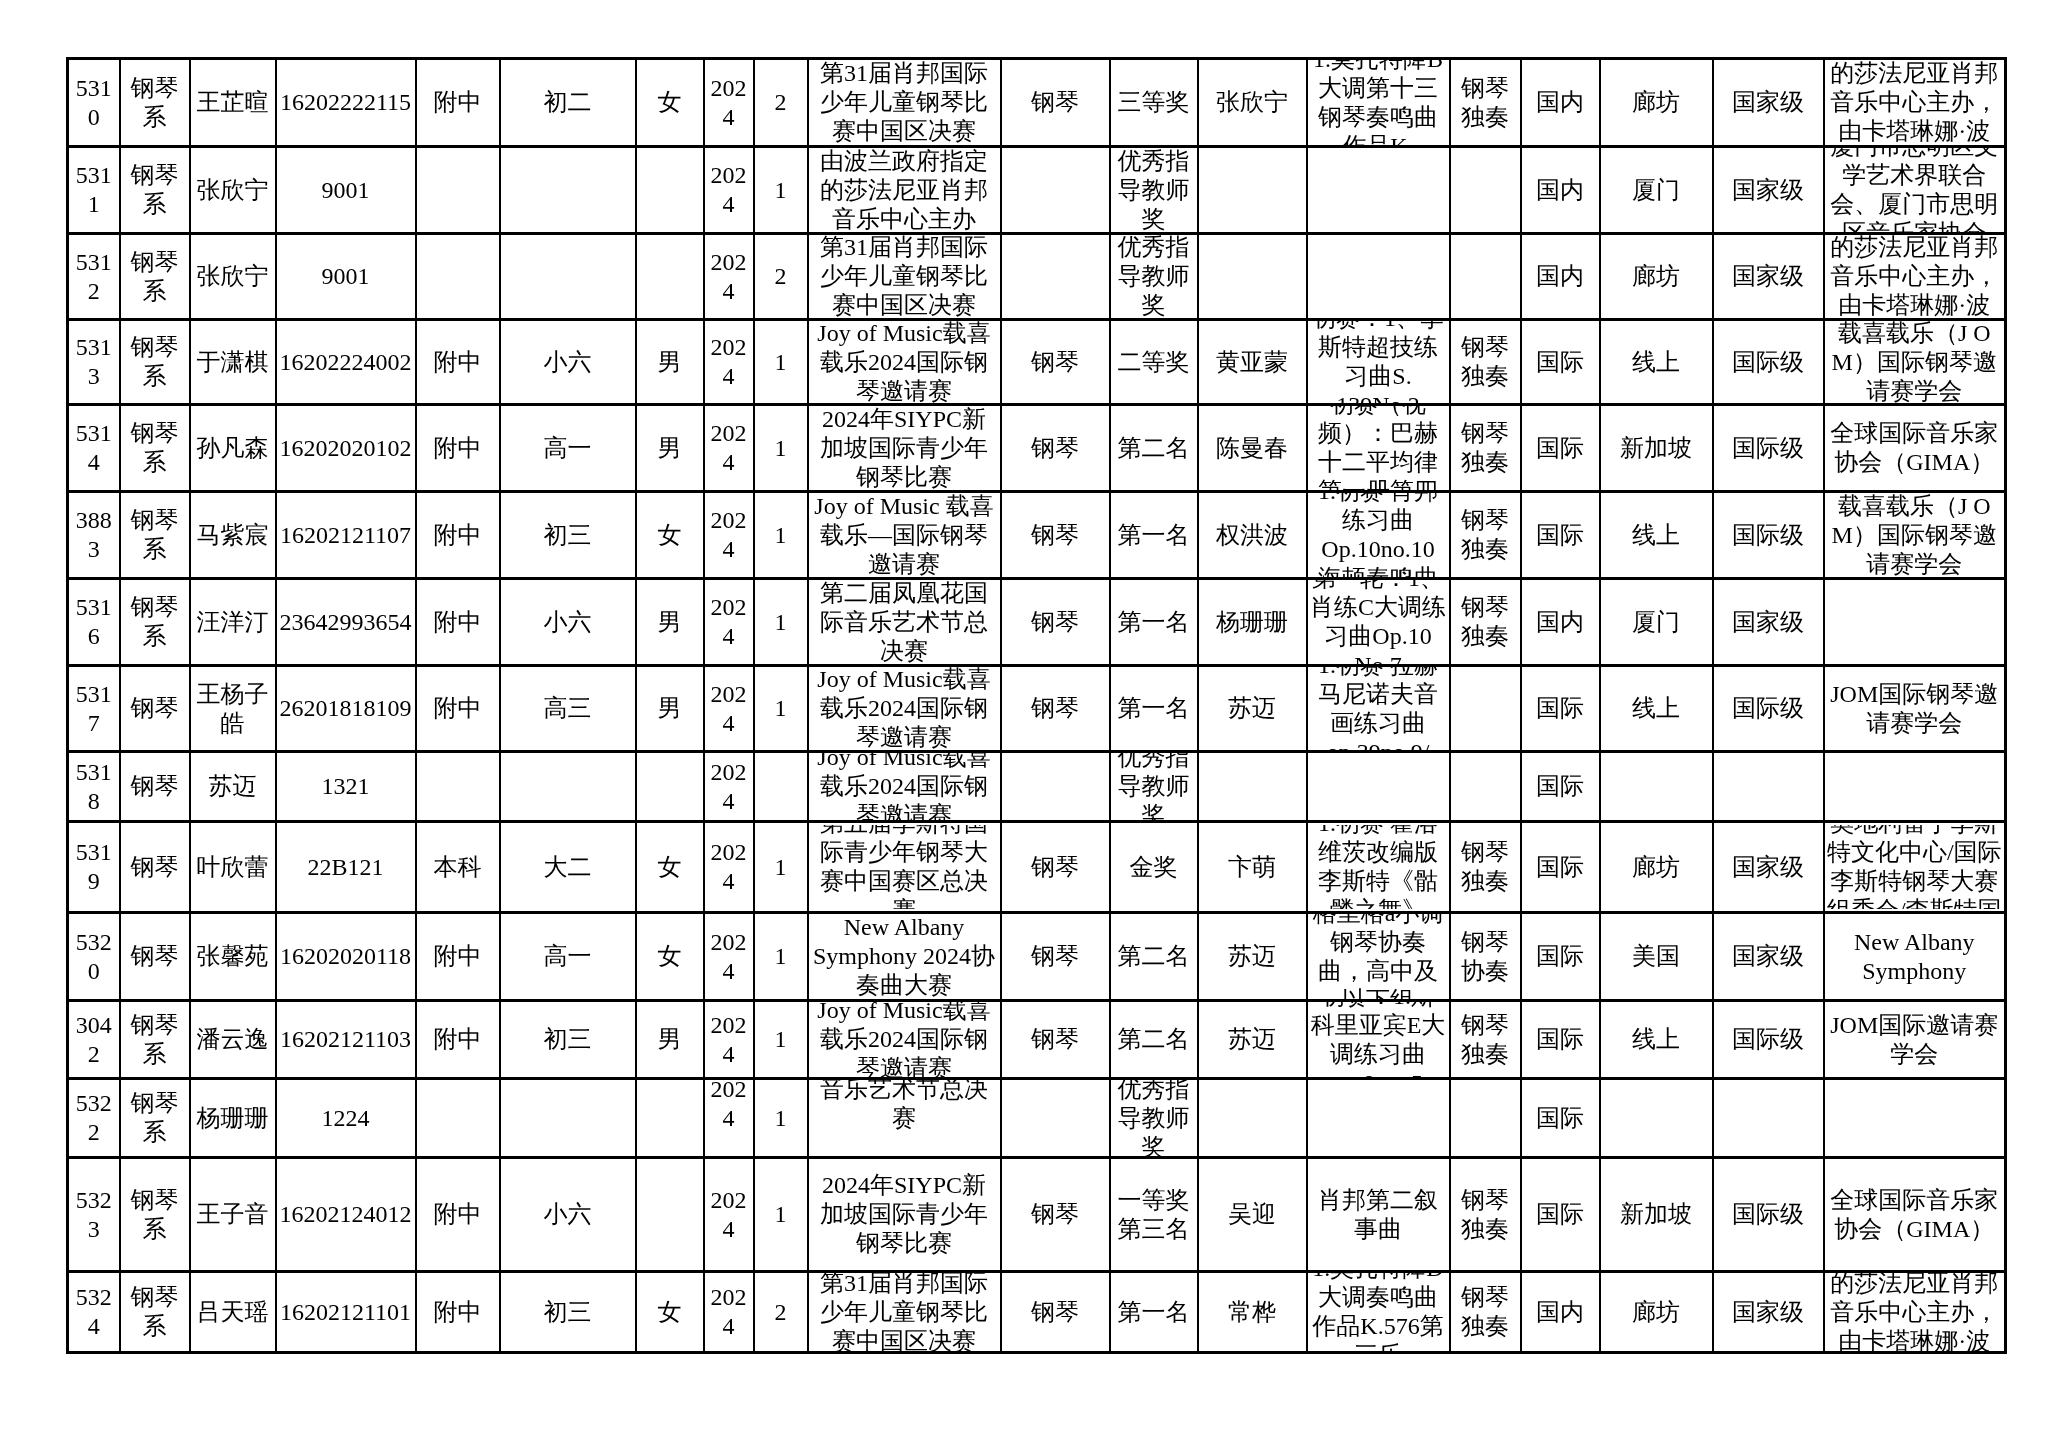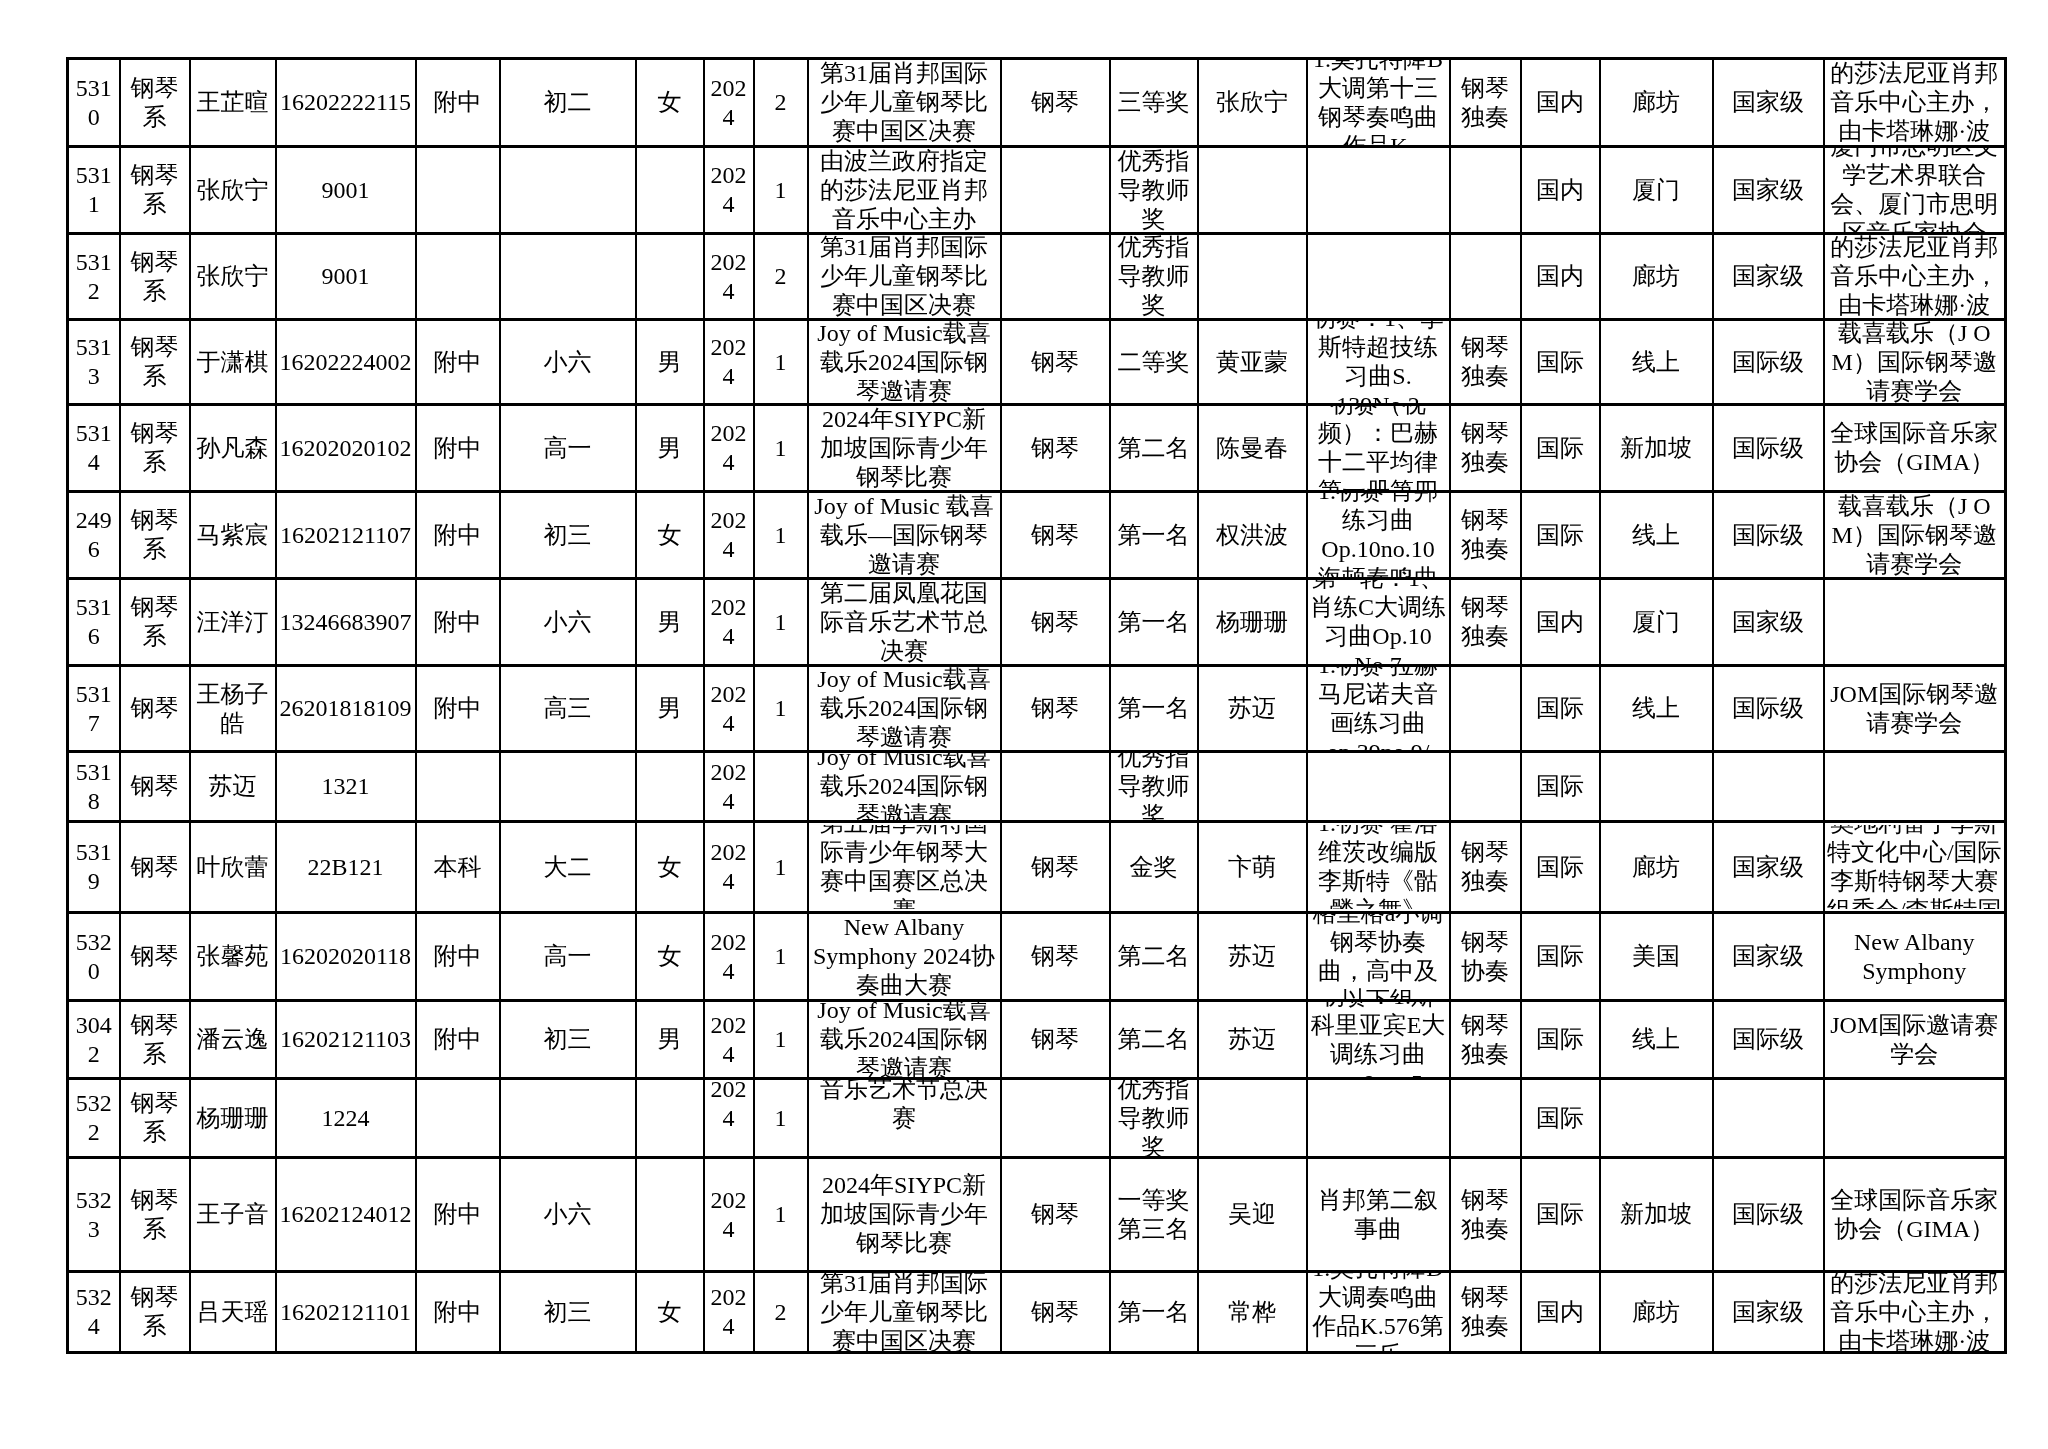--- a/index.html
+++ b/index.html
@@ -552,21 +552,21 @@
         </td>
         <td>
           <div class="cw" style="height: 84px;">
             <span class="ct">全球国际音乐家协会（GIMA）</span>
           </div>
         </td>
       </tr>
       <tr style="height: 87px;">
         <td>
           <div class="cw" style="height: 84px;">
-            <span class="ct">2496</span>
+            <span class="ct">3883</span>
           </div>
         </td>
         <td>
           <div class="cw" style="height: 84px;">
             <span class="ct">钢琴系</span>
           </div>
         </td>
         <td>
           <div class="cw" style="height: 84px;">
             <span class="ct">马紫宸</span>
@@ -664,21 +664,21 @@
             <span class="ct">钢琴系</span>
           </div>
         </td>
         <td>
           <div class="cw" style="height: 84px;">
             <span class="ct">汪洋汀</span>
           </div>
         </td>
         <td>
           <div class="cw" style="height: 84px;">
-            <span class="ct">13246683907</span>
+            <span class="ct">23642993654</span>
           </div>
         </td>
         <td>
           <div class="cw" style="height: 84px;">
             <span class="ct">附中</span>
           </div>
         </td>
         <td>
           <div class="cw" style="height: 84px;">
             <span class="ct">小六</span>

